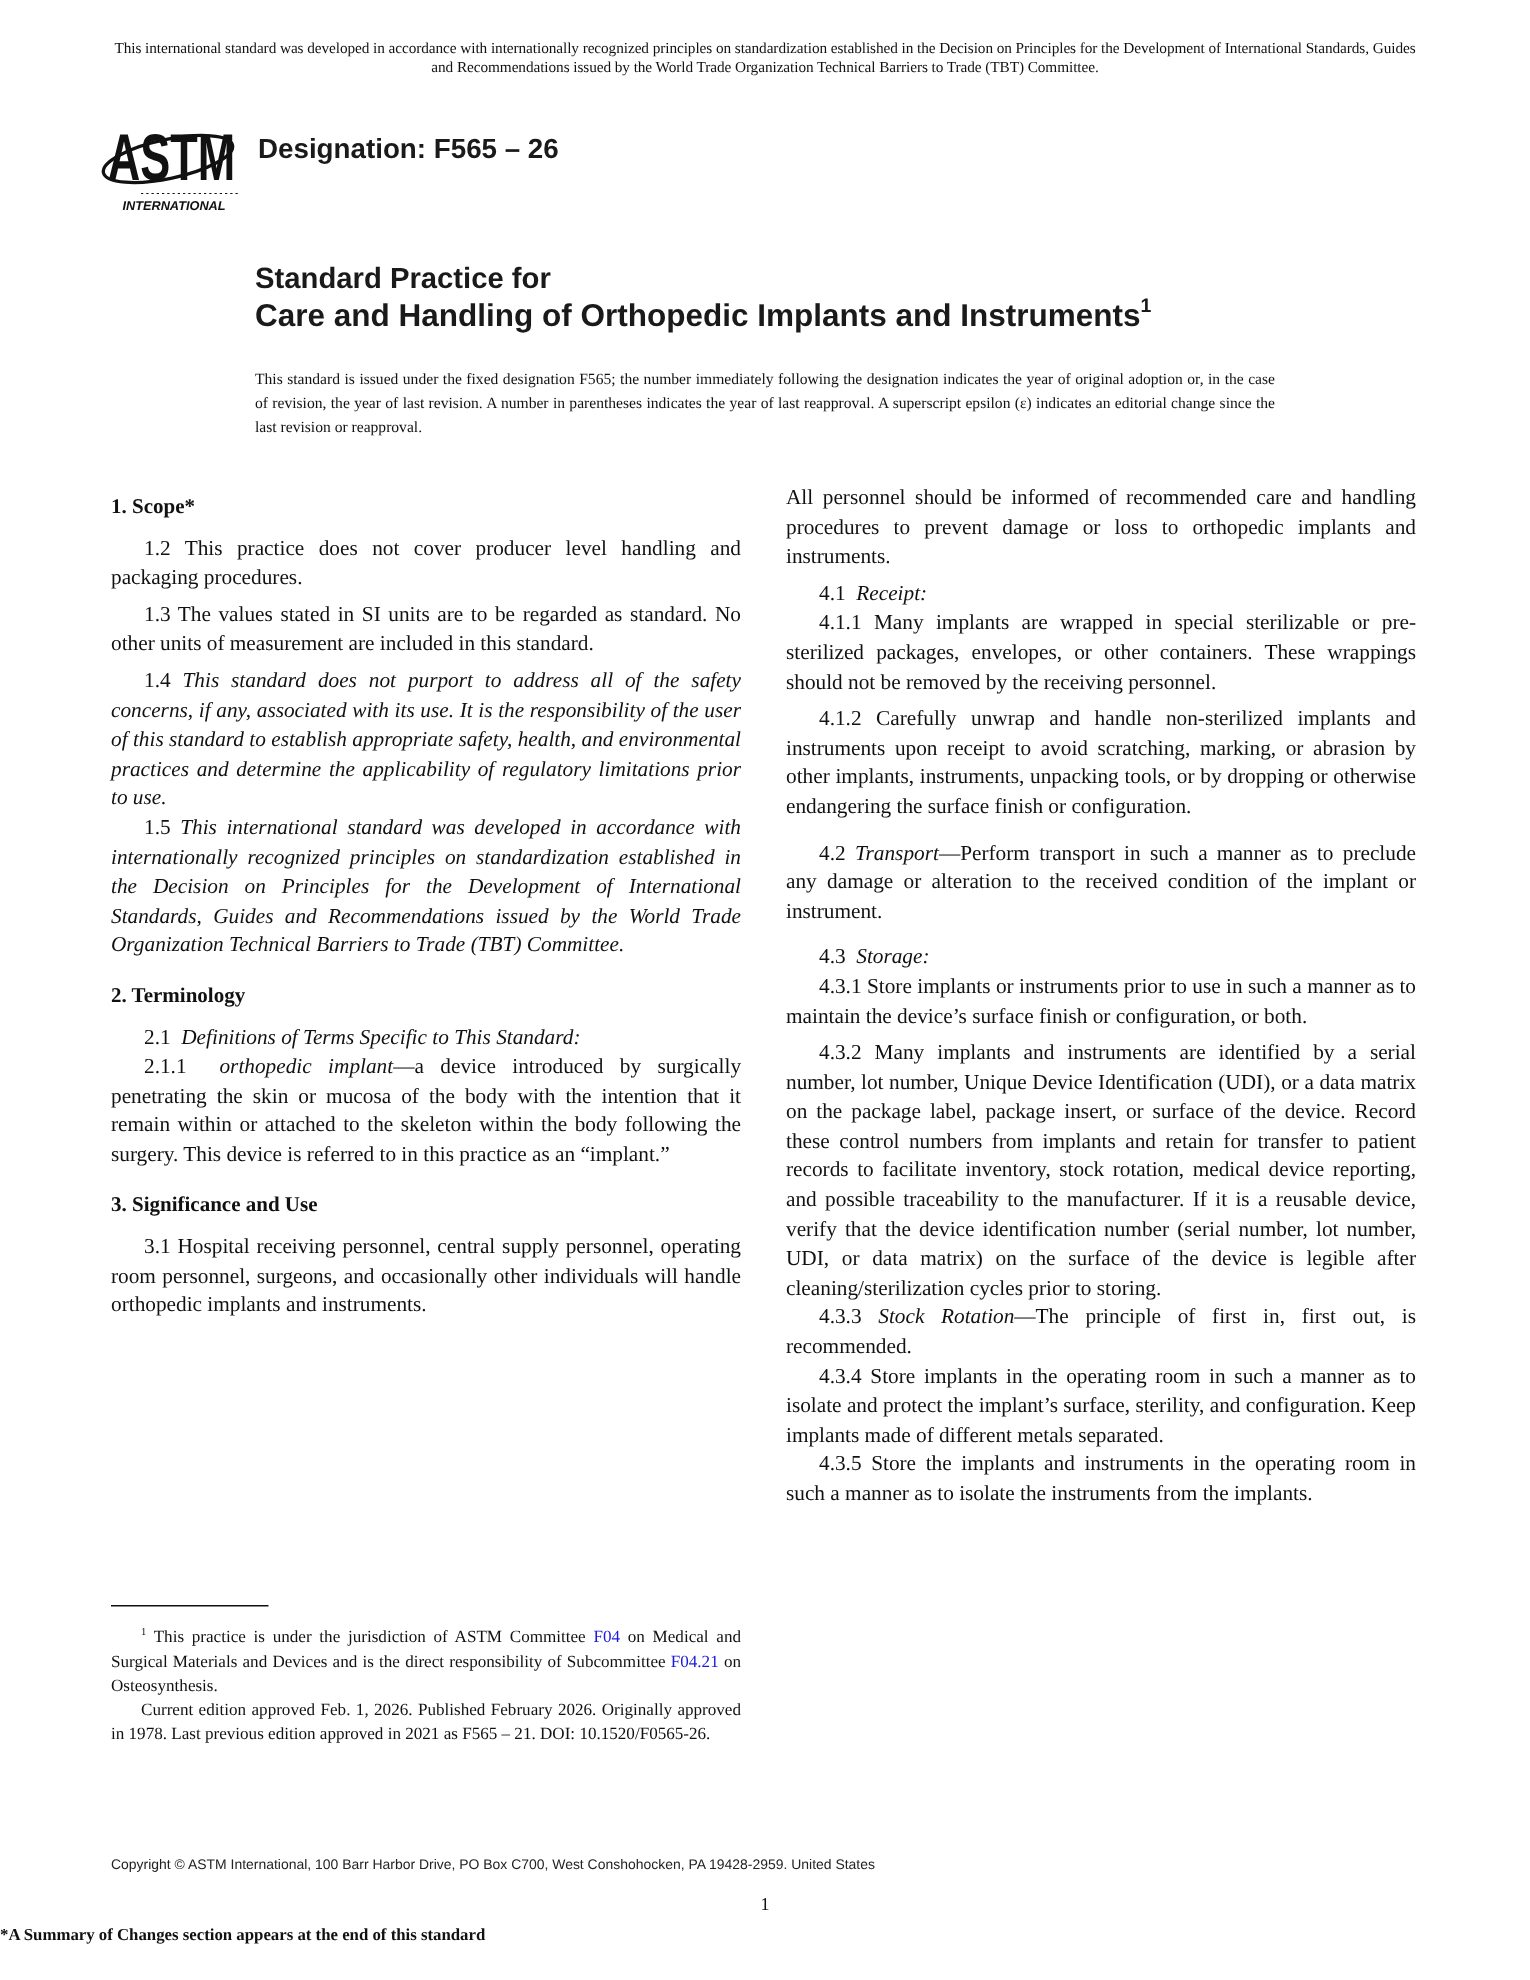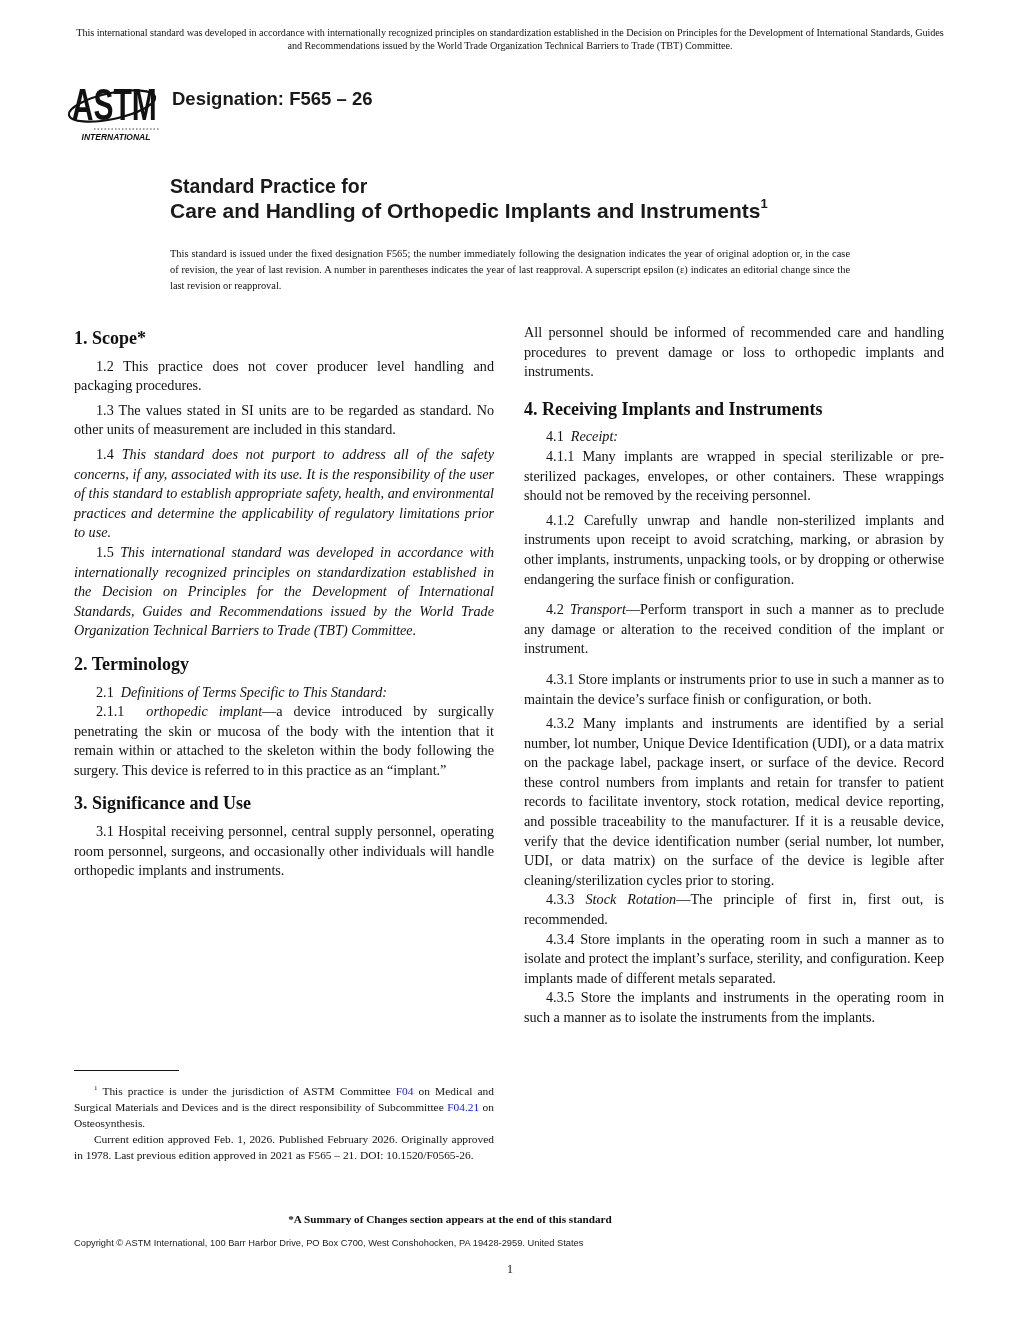--- a/index.html
+++ b/index.html
@@ -8,31 +8,31 @@
   .preamble { left: 70px; top: 26px; width: 880px; text-align: center; font-size: 10.2px; line-height: 13px; font-family: "Liberation Serif", serif; letter-spacing: -0.05px; }
   .logo { left: 64px; top: 78px; width: 100px; height: 66px; }
   .designation { left: 172px; top: 88px; font-family: "Liberation Sans", sans-serif; font-weight: bold; font-size: 18.5px; color: #1a1a1a; }
   .title1 { left: 170px; top: 175px; font-family: "Liberation Sans", sans-serif; font-weight: bold; font-size: 19.5px; color: #1a1a1a; text-align: right; }
   .title2 { left: 170px; top: 199px; font-family: "Liberation Sans", sans-serif; font-weight: bold; font-size: 21px; color: #1a1a1a; }
   .title2 sup { font-size: 13px; vertical-align: top; position: relative; top: -3px; }
   .issued { left: 170px; top: 246px; width: 680px; font-size: 10.4px; line-height: 16px; font-family: "Liberation Serif", serif; text-align: justify; }
   .col { width: 420px; font-size: 14.2px; line-height: 19.6px; text-align: justify; }
   .col p { margin: 0 0 5px 0; text-indent: 22px; }
   .col p.noind { text-indent: 0; }
-  .col h2 { margin: 6px 0 8px 0; font-size: 18px; font-weight: bold; }
+  .col h2 { margin: 6px 0 8px 0; font-size: 14px; font-weight: bold; }
   .col .tight { margin-bottom: 0; }
   .col em { font-style: italic; }
   .colL { left: 74px; top: 323px; }
   .colR { left: 524px; top: 323px; }
   .rule { left: 74px; top: 1070px; width: 105px; height: 1px; background: #111; }
   .footnote { left: 74px; top: 1080px; width: 420px; font-size: 11.4px; line-height: 16px; text-align: justify; }
   .footnote p { margin: 0; text-indent: 20px; }
   .footnote sup { font-size: 7px; }
   .link { color: #1a1adb; }
-  .summary { left: 0; top: 1213px; width: 900px; text-align: center; font-size: 11.2px; font-weight: bold; }
+  .summary { left: 0; top: 1284px; width: 900px; font-size: 11.2px; font-weight: bold; }
   .copyright { left: 74px; top: 1238px; font-family: "Liberation Sans", sans-serif; font-size: 9.3px; color: #222; text-align: center; }
   .pagenum { left: 0; top: 1262px; width: 1020px; text-align: center; font-size: 12px; }
 </style>
 </head>
 <body>
 
 <div class="abs preamble">This international standard was developed in accordance with internationally recognized principles on standardization established in the Decision on Principles for the Development of International Standards, Guides and Recommendations issued by the World Trade Organization Technical Barriers to Trade (TBT) Committee.</div>
 
 <div class="abs logo">
   <svg width="100" height="66" viewBox="0 0 100 66">
@@ -58,25 +58,25 @@
   <p><span>1.5</span> <em>This international standard was developed in accordance with internationally recognized principles on standardization established in the Decision on Principles for the Development of International Standards, Guides and Recommendations issued by the World Trade Organization Technical Barriers to Trade (TBT) Committee.</em></p>
   <h2 style="margin-top:14px">2.  Terminology</h2>
   <p class="tight"><span>2.1</span>&nbsp; <em>Definitions of Terms Specific to This Standard:</em></p>
   <p><span>2.1.1</span>&nbsp; <em>orthopedic implant</em><span>—a device introduced by surgically penetrating the skin or mucosa of the body with the intention that it remain within or attached to the skeleton within the body following the surgery. This device is referred to in this practice as an “implant.”</span></p>
   <h2 style="margin-top:14px">3.  Significance and Use</h2>
   <p>3.1 Hospital receiving personnel, central supply personnel, operating room personnel, surgeons, and occasionally other individuals will handle orthopedic implants and instruments.</p>
 </div>
 
 <div class="abs col colR">
   <p class="noind">All personnel should be informed of recommended care and handling procedures to prevent damage or loss to orthopedic implants and instruments.</p>
-  <h2 style="margin-top:18px">4.  Receiving Implants and Instruments</h2>
   <p class="tight"><span>4.1</span>&nbsp; <em>Receipt:</em></p>
   <p>4.1.1 Many implants are wrapped in special sterilizable or pre-sterilized packages, envelopes, or other containers. These wrappings should not be removed by the receiving personnel.</p>
   <p style="margin-bottom:11px">4.1.2 Carefully unwrap and handle non-sterilized implants and instruments upon receipt to avoid scratching, marking, or abrasion by other implants, instruments, unpacking tools, or by dropping or otherwise endangering the surface finish or configuration.</p>
   <p style="margin-bottom:11px"><span>4.2</span> <em>Transport</em><span>—Perform transport in such a manner as to preclude any damage or alteration to the received condition of the implant or instrument.</span></p>
+  <p class="tight"><span>4.3</span>&nbsp; <em>Storage:</em></p>
   <p>4.3.1 Store implants or instruments prior to use in such a manner as to maintain the device’s surface finish or configuration, or both.</p>
   <p class="tight">4.3.2 Many implants and instruments are identified by a serial number, lot number, Unique Device Identification (UDI), or a data matrix on the package label, package insert, or surface of the device. Record these control numbers from implants and retain for transfer to patient records to facilitate inventory, stock rotation, medical device reporting, and possible traceability to the manufacturer. If it is a reusable device, verify that the device identification number (serial number, lot number, UDI, or data matrix) on the surface of the device is legible after cleaning/sterilization cycles prior to storing.</p>
   <p class="tight"><span>4.3.3</span> <em>Stock Rotation</em><span>—The principle of first in, first out, is recommended.</span></p>
   <p class="tight">4.3.4 Store implants in the operating room in such a manner as to isolate and protect the implant’s surface, sterility, and configuration. Keep implants made of different metals separated.</p>
   <p>4.3.5 Store the implants and instruments in the operating room in such a manner as to isolate the instruments from the implants.</p>
 </div>
 
 <div class="abs rule"></div>
 
 <div class="abs footnote">

